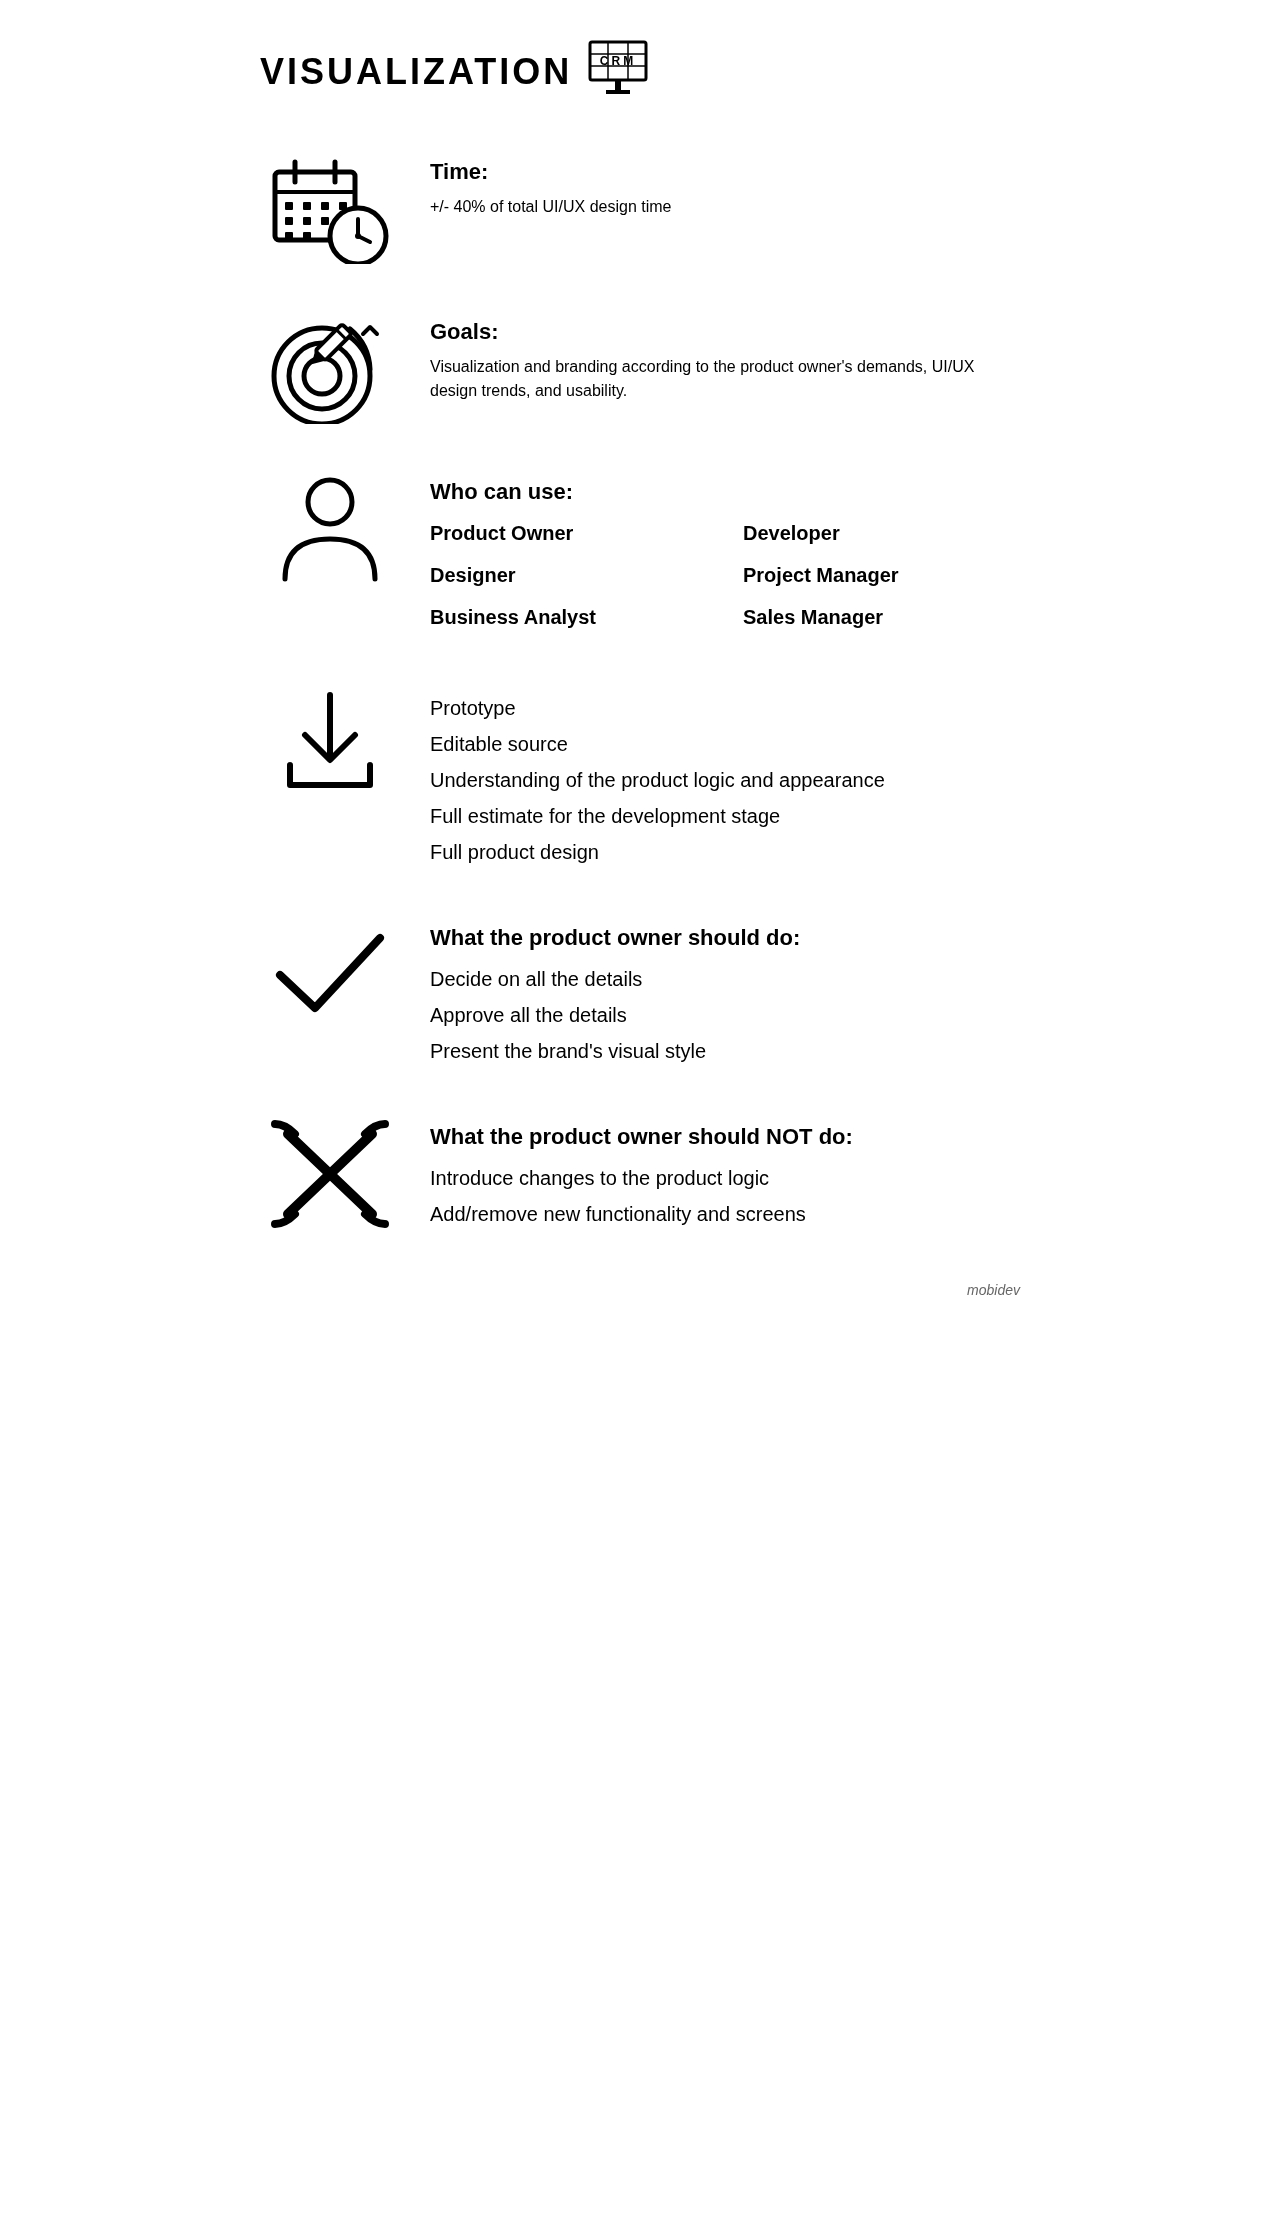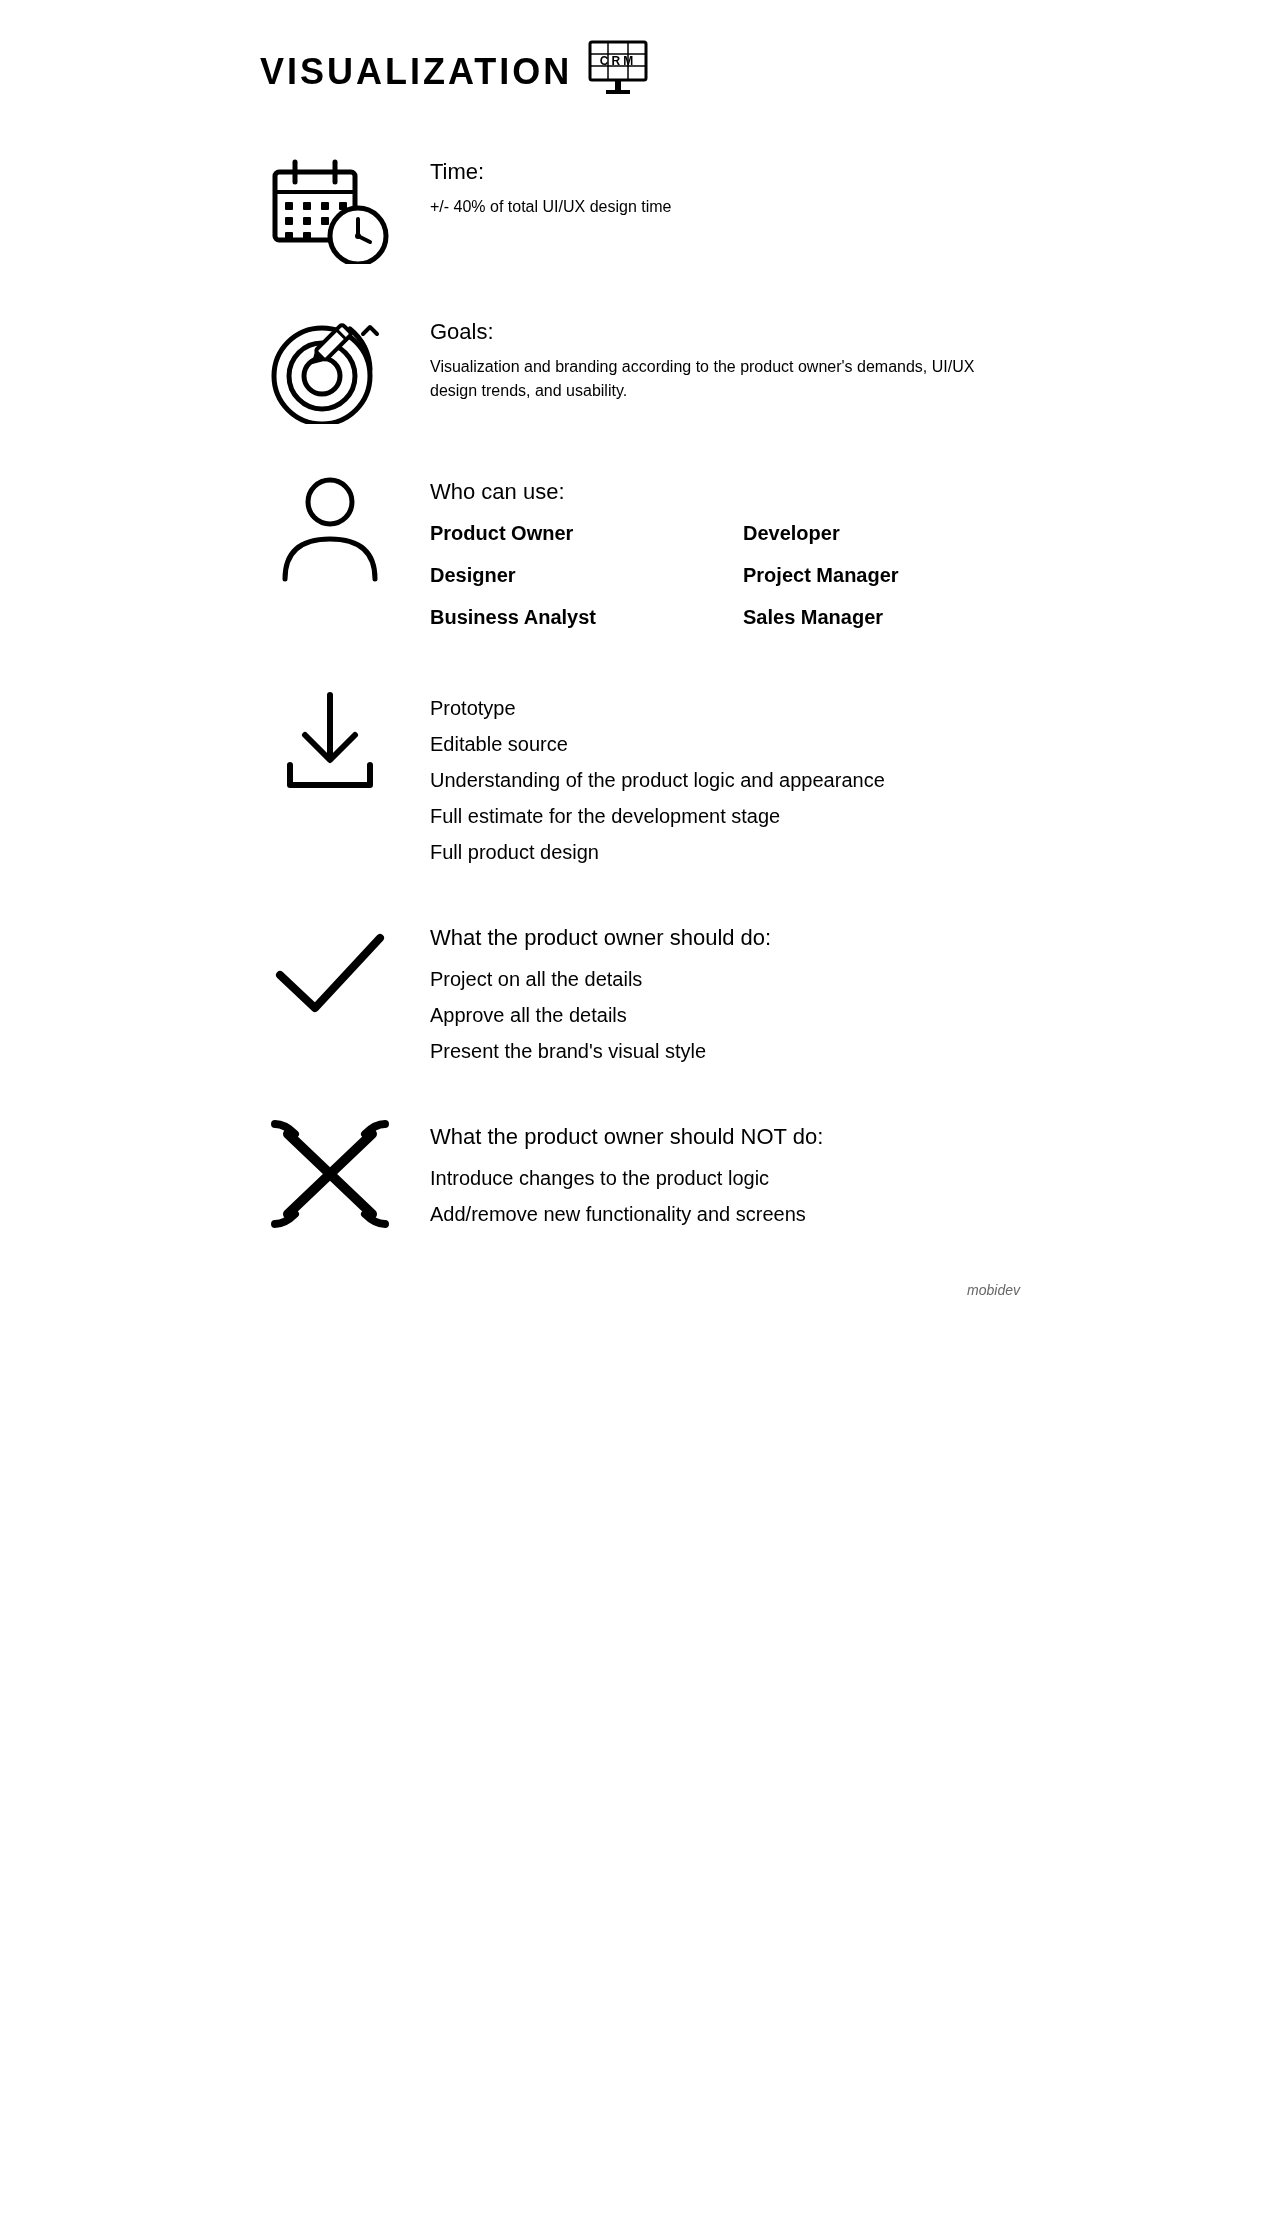--- a/index.html
+++ b/index.html
@@ -43,21 +43,21 @@
       justify-content: center;
     }
 
     .content-col {
       flex: 1;
       padding-top: 5px;
     }
 
     .section-label {
       font-size: 22px;
-      font-weight: normal;
+      font-weight: bold;
       margin-bottom: 10px;
     }
 
     .section-text {
       font-size: 16px;
       line-height: 1.5;
     }
 
     .who-grid {
       display: grid;
@@ -208,21 +208,21 @@
 <div class="section">
   <div class="icon-col">
     <svg width="120" height="110" viewBox="0 0 120 110" fill="none" xmlns="http://www.w3.org/2000/svg">
 
       <polyline points="10,55 45,88 110,18" stroke="#000" stroke-width="8" fill="none" stroke-linecap="round" stroke-linejoin="round"></polyline>
     </svg>
   </div>
   <div class="content-col">
     <div class="section-label">What the product owner should do:</div>
     <div class="list-items">
-      <div>Project on all the details</div>
+      <div>Decide on all the details</div>
       <div>Approve all the details</div>
       <div>Present the brand's visual style</div>
     </div>
   </div>
 </div>
 
 <div class="section">
   <div class="icon-col">
     <svg width="120" height="110" viewBox="0 0 120 110" fill="none" xmlns="http://www.w3.org/2000/svg">
 

